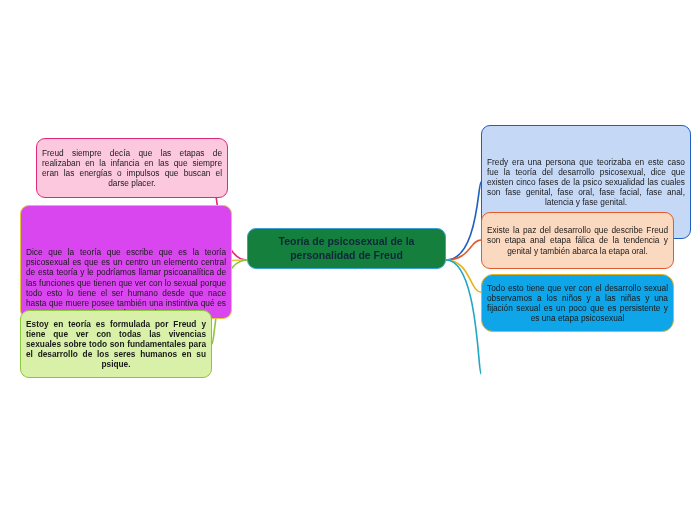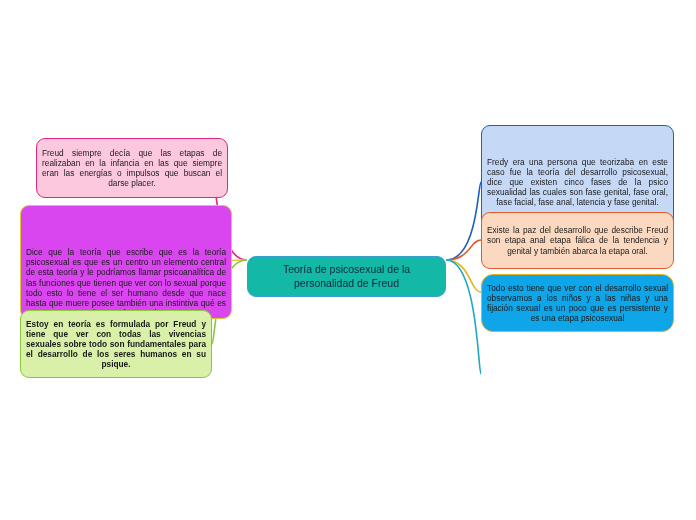--- a/index.html
+++ b/index.html
@@ -80,25 +80,25 @@
   </div>
 
   <div class="node leaf" id="left1" style="left:20px; top:205px; width:212px; height:114px; background:#d946ef; border-color:#e0c83c;align-items:flex-end;">
     <span class="txt">Dice que la teoría que escribe que es la teoría psicosexual es que es un centro un elemento central de esta teoría y le podríamos llamar psicoanalítica de las funciones que tienen que ver con lo sexual porque todo esto lo tiene el ser humano desde que nace hasta que muere posee también una instintiva qué es la energía sexual.</span>
   </div>
 
   <div class="node leaf" id="left2" style="left:20px; top:310px; width:192px; height:68px; background:#d8f0a8; border-color:#8cc63f;font-weight:bold;">
     <span class="txt">Estoy en teoría es formulada por Freud y tiene que ver con todas las vivencias sexuales sobre todo son fundamentales para el desarrollo de los seres humanos en su psique.</span>
   </div>
 
-  <div class="node" id="root" style="left:247px; top:256px; width:199px; height:41px; background:#14b8a6; border-color:#3b9fd4;">
+  <div class="node" id="root" style="left:247px; top:228px; width:199px; height:41px; background:#15803d; border-color:#3b9fd4;font-weight:bold;">
     <span class="txt">Teoría de psicosexual de la personalidad de Freud</span>
   </div>
 
-  <div class="node leaf" id="right0" style="left:481px; top:125px; width:193px; height:114px; background:#c5d9f7; border-color:#1f5fbf;">
+  <div class="node leaf" id="right0" style="left:481px; top:125px; width:210px; height:114px; background:#c5d9f7; border-color:#1f5fbf;">
     <span class="txt">Fredy era una persona que teorizaba en este caso fue la teoría del desarrollo psicosexual, dice que existen cinco fases de la psico sexualidad las cuales son fase genital, fase oral, fase facial, fase anal, latencia y fase genital.</span>
   </div>
 
   <div class="node leaf" id="right1" style="left:481px; top:212px; width:193px; height:57px; background:#fbd9c0; border-color:#e05a2b;align-items:center;">
     <span class="txt">Existe la paz del desarrollo que describe Freud son etapa anal etapa fálica de la tendencia y genital y también abarca la etapa oral.</span>
   </div>
 
   <div class="node leaf" id="right2" style="left:481px; top:274px; width:193px; height:58px; background:#0ea5e9; border-color:#e8b21e;border-radius:12px;">
     <span class="txt">Todo esto tiene que ver con el desarrollo sexual observamos a los niños y a las niñas y una fijación sexual es un poco que es persistente y es una etapa psicosexual</span>
   </div>

